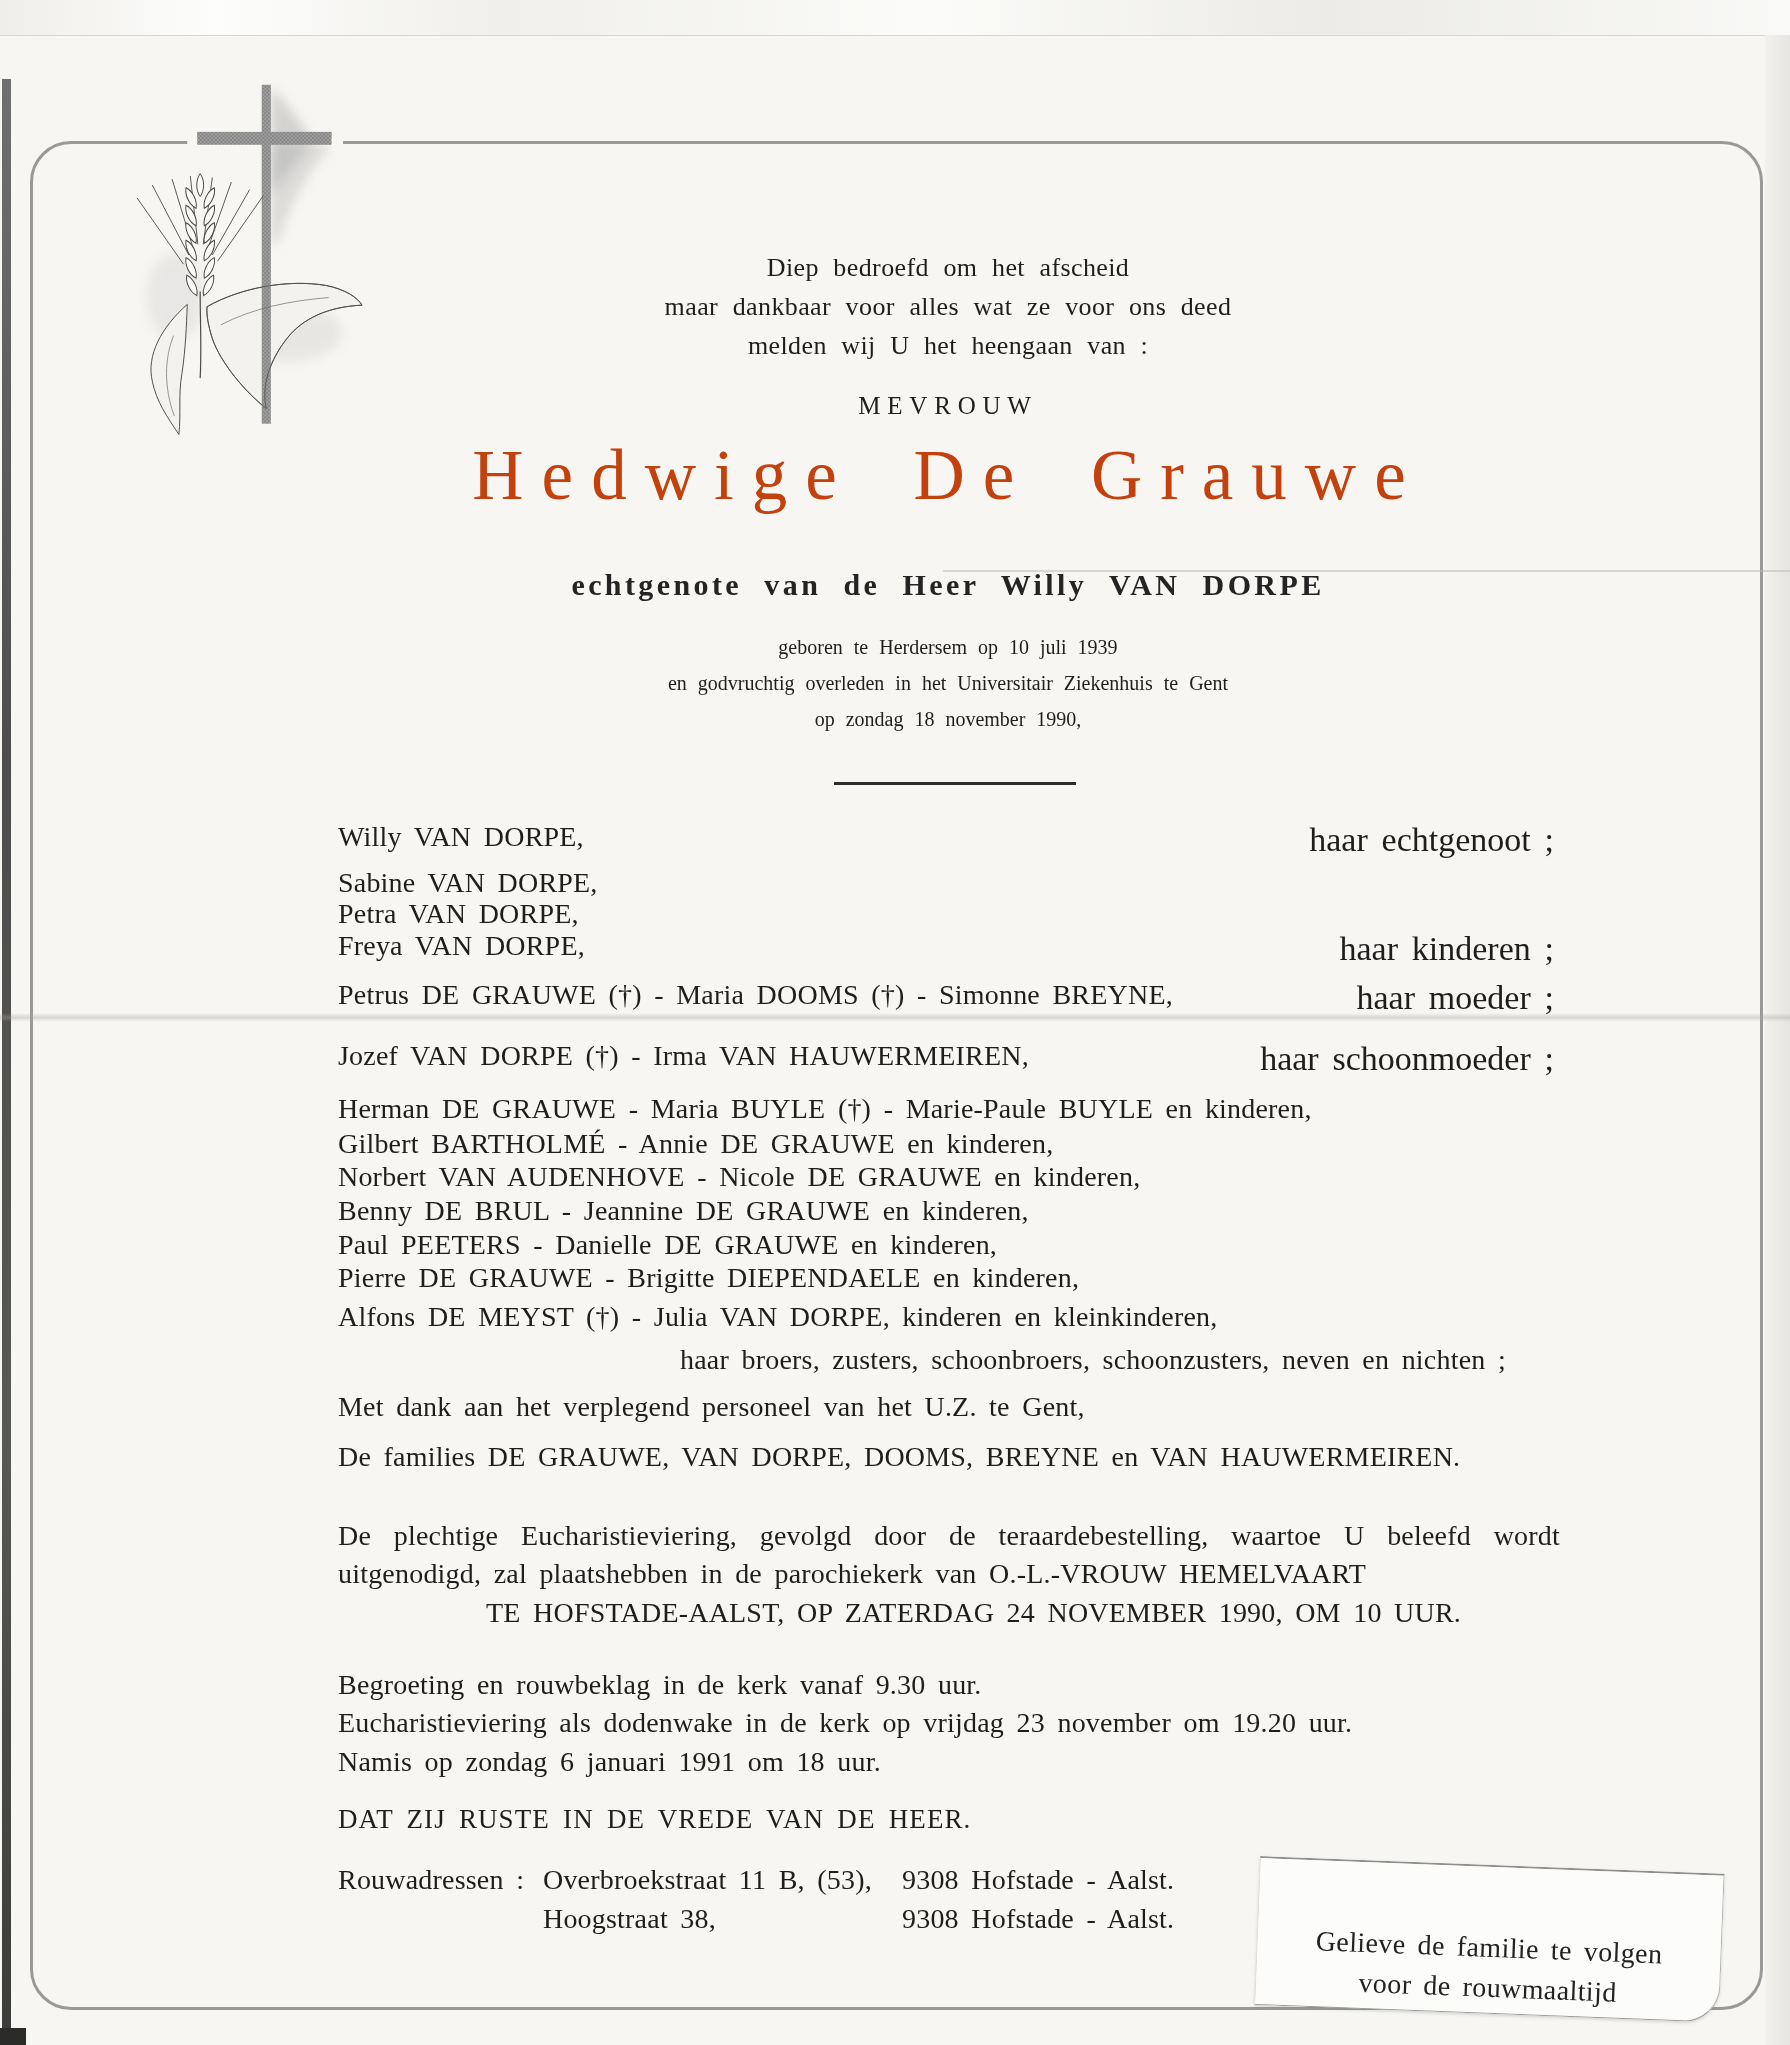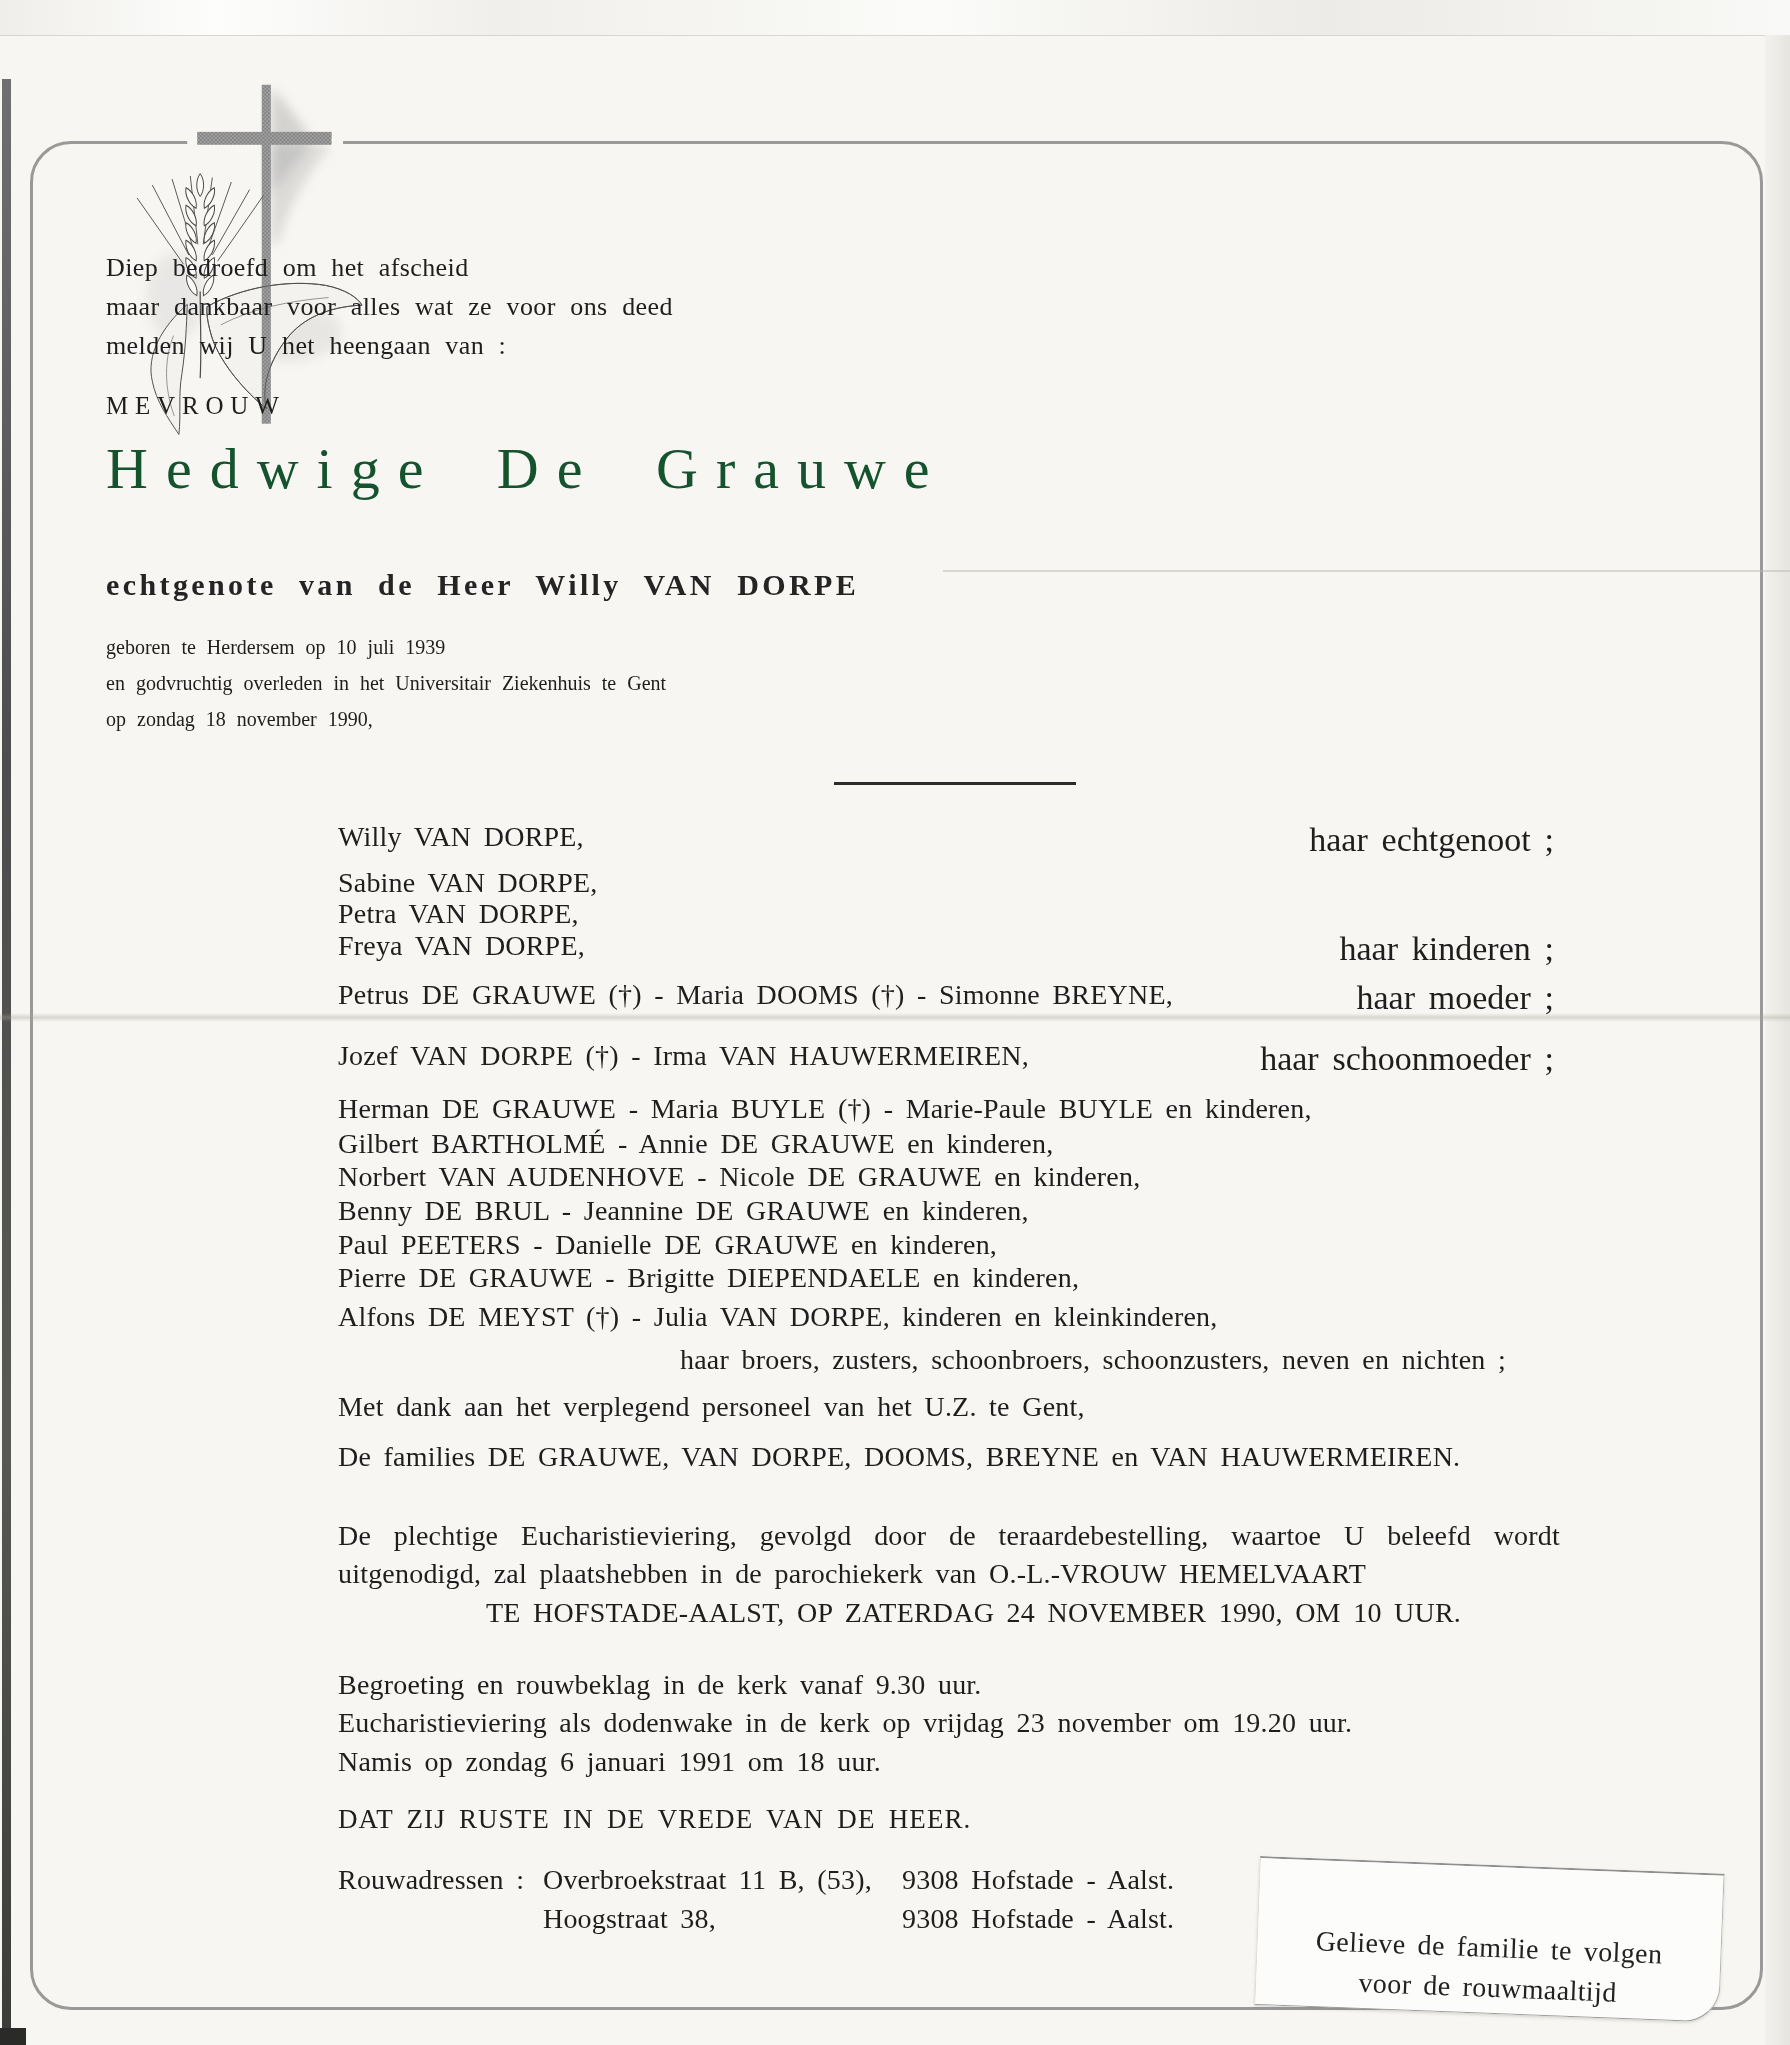--- a/index.html
+++ b/index.html
@@ -20,25 +20,25 @@
   .crease-1{position:absolute;left:943px;top:570px;width:848px;height:2.3px;
     background:rgba(185,183,174,.5);}
   .crease-2{position:absolute;left:0;top:1013px;width:1791px;height:9px;
     background:linear-gradient(180deg,rgba(0,0,0,0),rgba(166,163,152,.38) 50%,rgba(0,0,0,0));}
   
   .frame{position:absolute;left:30px;top:141px;width:1727px;height:1863px;
     border:3px solid rgba(130,130,130,.8);border-radius:41px;}
   .art{position:absolute;left:61px;top:65px;}
   
   .t{position:absolute;font-size:28px;letter-spacing:0.2px;word-spacing:5.3px;white-space:nowrap;}
-  .cx{position:absolute;left:106px;width:1684px;white-space:nowrap;}
+  .cx{position:absolute;left:106px;width:1684px;text-align:center;white-space:nowrap;}
   .rlabel{position:absolute;left:1102px;width:452px;text-align:right;font-size:34px;word-spacing:5.3px;white-space:nowrap;}
   .epi{font-size:26px;word-spacing:7.6px;letter-spacing:0.4px;}
   .honorific{font-size:25px;letter-spacing:6.8px;word-spacing:0;}
-  .big-name{font-size:58px;letter-spacing:18px;word-spacing:23px;color:#14532d;}
+  .big-name{font-size:71px;letter-spacing:18px;word-spacing:23px;color:#c2410c;}
   .spouse{font-size:30px;font-weight:bold;letter-spacing:3.4px;word-spacing:11.4px;color:#242424;}
   .life{font-size:20px;line-height:36px;word-spacing:6px;}
   .rule{position:absolute;left:834px;top:782px;width:242px;height:3px;background:#2c2c2c;}
   .just{white-space:normal;text-align:justify;text-align-last:justify;width:1222px;}
   .caps-sp{letter-spacing:1.1px;}
   
   .slip{position:absolute;left:1260px;top:1856px;width:465px;height:149px;
     background:#fcfcfa;transform:rotate(2.2deg);transform-origin:top left;
     border-top:2.3px solid #8f8f8f;border-right:1.5px solid #b3b3b3;
     border-bottom:1.5px solid #9c9c9c;border-left:0.8px solid #dddcd8;

